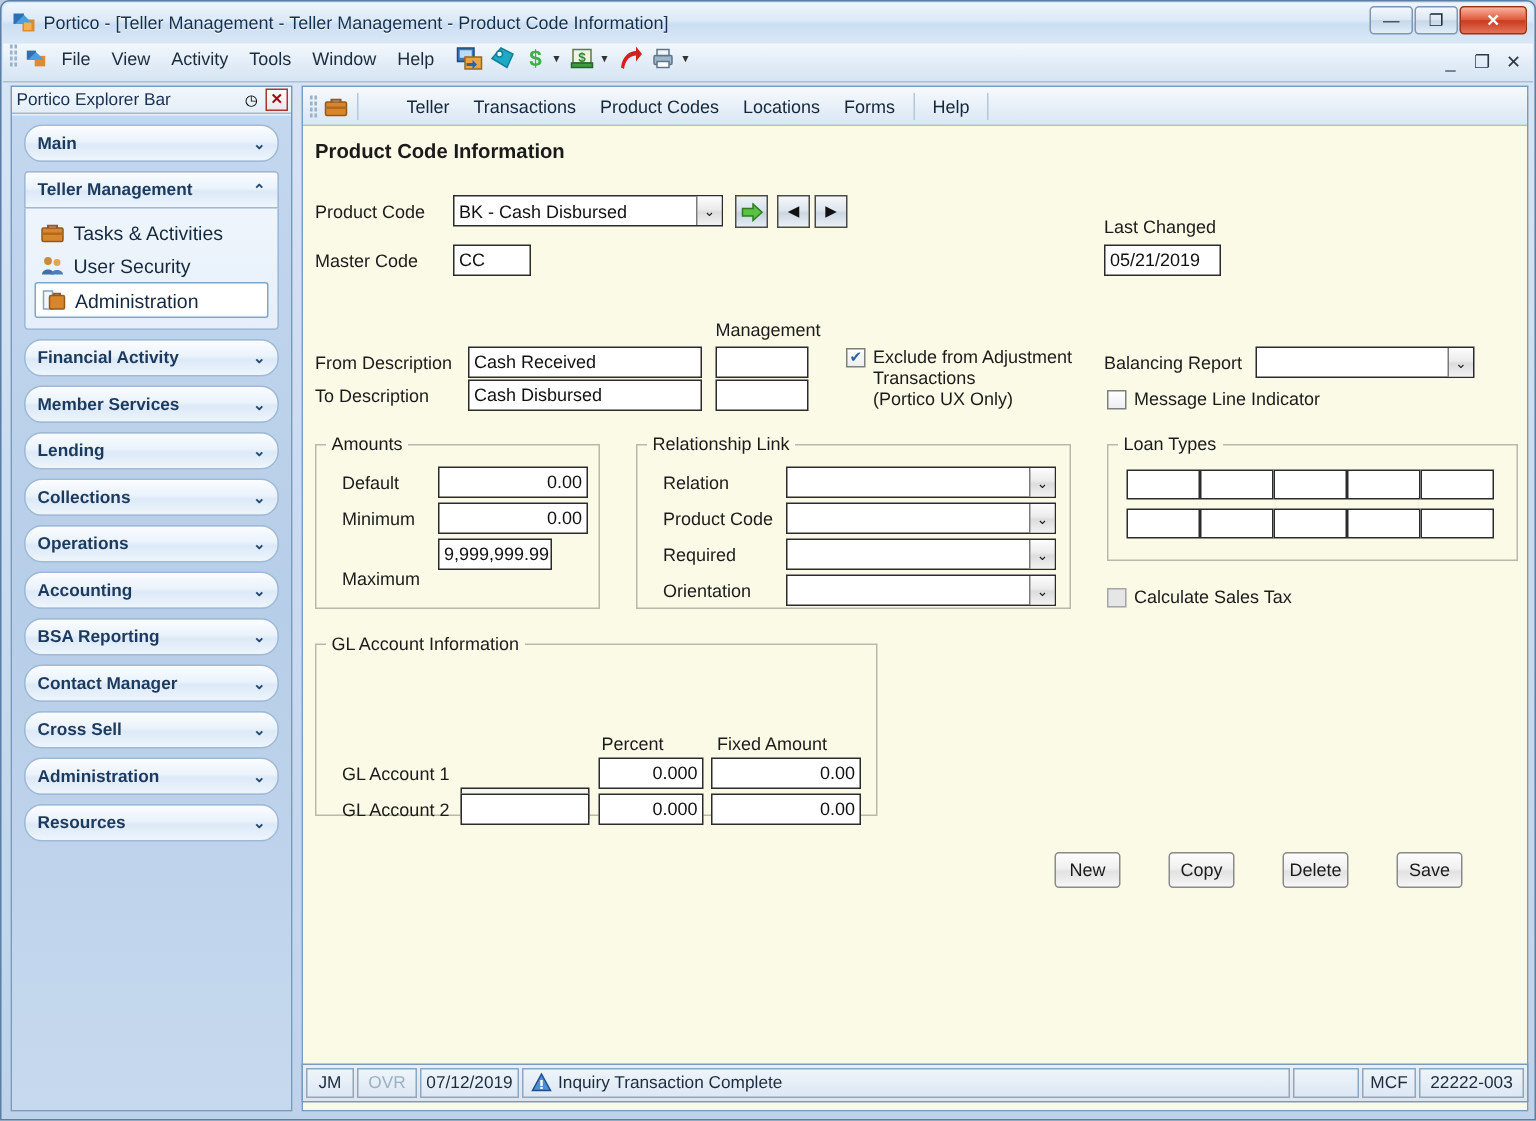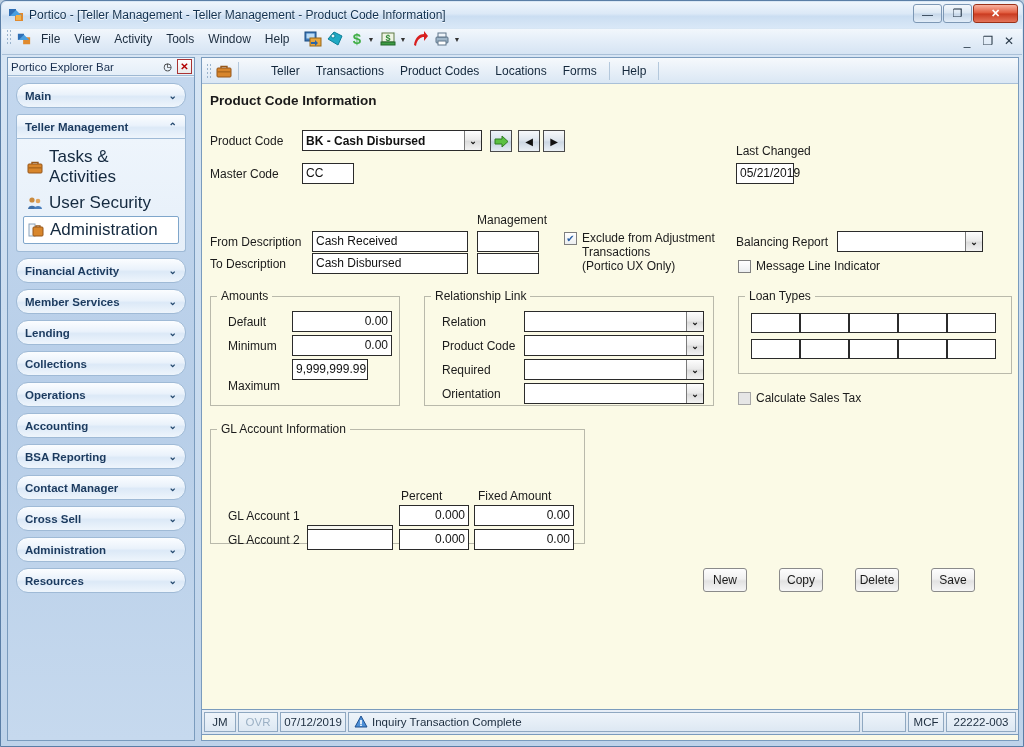--- a/index.html
+++ b/index.html
@@ -96,21 +96,21 @@
     color: #1b3a5e; font-weight: bold; font-size: 11.5px;
   }
   .grp-header .chev { font-size: 10px; color: #24496f; font-weight: bold; }
   .grp-body {
     background: linear-gradient(180deg,#eef5fc 0%, #e6eff9 100%);
     border: 1px solid #9fbad6; border-top: none;
     border-radius: 0 0 3px 3px;
     padding: 5px 6px 7px 6px;
   }
   .grp.open .grp-header { border-radius: 3px 3px 0 0; }
-  .nav-item { display: flex; align-items: center; gap: 6px; padding: 3px 4px; font-size: 17px; color: #14293f; }
+  .nav-item { display: flex; align-items: center; gap: 6px; padding: 3px 4px; font-size: 13px; color: #14293f; }
   .nav-item.selected {
     background: #ffffff; border: 1px solid #7fa6cb; border-radius: 2px;
   }
   .nav-ico { width: 16px; height: 16px; flex: 0 0 auto; }
 
   
   #content {
     position: absolute; left: 200px; top: 56px; width: 818px; height: 684px;
     background: #fbfae6;
     border: 1px solid #7a9bbd;
@@ -130,21 +130,21 @@
   .lbl { position: absolute; font-size: 12px; color: #1b1b1b; white-space: nowrap; }
   .txt {
     position: absolute; background: #fff; border: 1px solid #2b2b2b;
     font-family: "Liberation Sans", sans-serif; font-size: 12px; color: #111;
     padding: 1px 3px; height: 21px; line-height: 17px;
   }
   .txt.ro { background: #f7f7f2; margin-top: 20px; }
   .txt.right { text-align: right; }
   .combo {
     position: absolute; background: #fff; border: 1px solid #2b2b2b; height: 21px;
-    display: flex; align-items: center; font-size: 12px; color: #111; padding-left: 3px; font-weight: bold;
+    display: flex; align-items: center; font-size: 12px; color: #111; padding-left: 3px;
   }
   .combo .cb-label { flex: 1 1 auto; white-space: nowrap; overflow: hidden; }
   .combo .cb-arrow {
     width: 17px; height: 19px; flex: 0 0 auto;
     background: linear-gradient(180deg,#fdfdfd 0%,#ebebeb 45%,#dcdcdc 55%,#f2f2f2 100%);
     border-left: 1px solid #7a7a7a;
     display: flex; align-items: center; justify-content: center;
     font-size: 9px; color: #111;
   }
   .navbtn {
@@ -464,21 +464,21 @@
         <span style="font-size:10px;color:#111;">◀</span>
       </div>
       <div class="navbtn" style="left:341px; top:45px;">
         <span style="font-size:10px;color:#111;">▶</span>
       </div>
 
       <div class="lbl" style="left:8px; top:82px;">Master Code</div>
       <div class="txt" style="left:100px; top:78px; width:52px;">CC</div>
 
       <div class="lbl" style="left:534px; top:59px;">Last Changed</div>
-      <div class="txt" style="left:534px; top:78px; width:58px;">05/21/2019</div>
+      <div class="txt" style="left:534px; top:78px; width:78px;">05/21/2019</div>
 
       <div class="lbl" style="left:275px; top:128px;">Management</div>
 
       <div class="lbl" style="left:8px; top:150px;">From Description</div>
       <div class="txt" style="left:110px; top:146px; width:156px;">Cash Received</div>
       <div class="txt" style="left:275px; top:146px; width:62px;"></div>
 
       <div class="lbl" style="left:8px; top:172px;">To Description</div>
       <div class="txt" style="left:110px; top:168px; width:156px;">Cash Disbursed</div>
       <div class="txt" style="left:275px; top:168px; width:62px;"></div>

